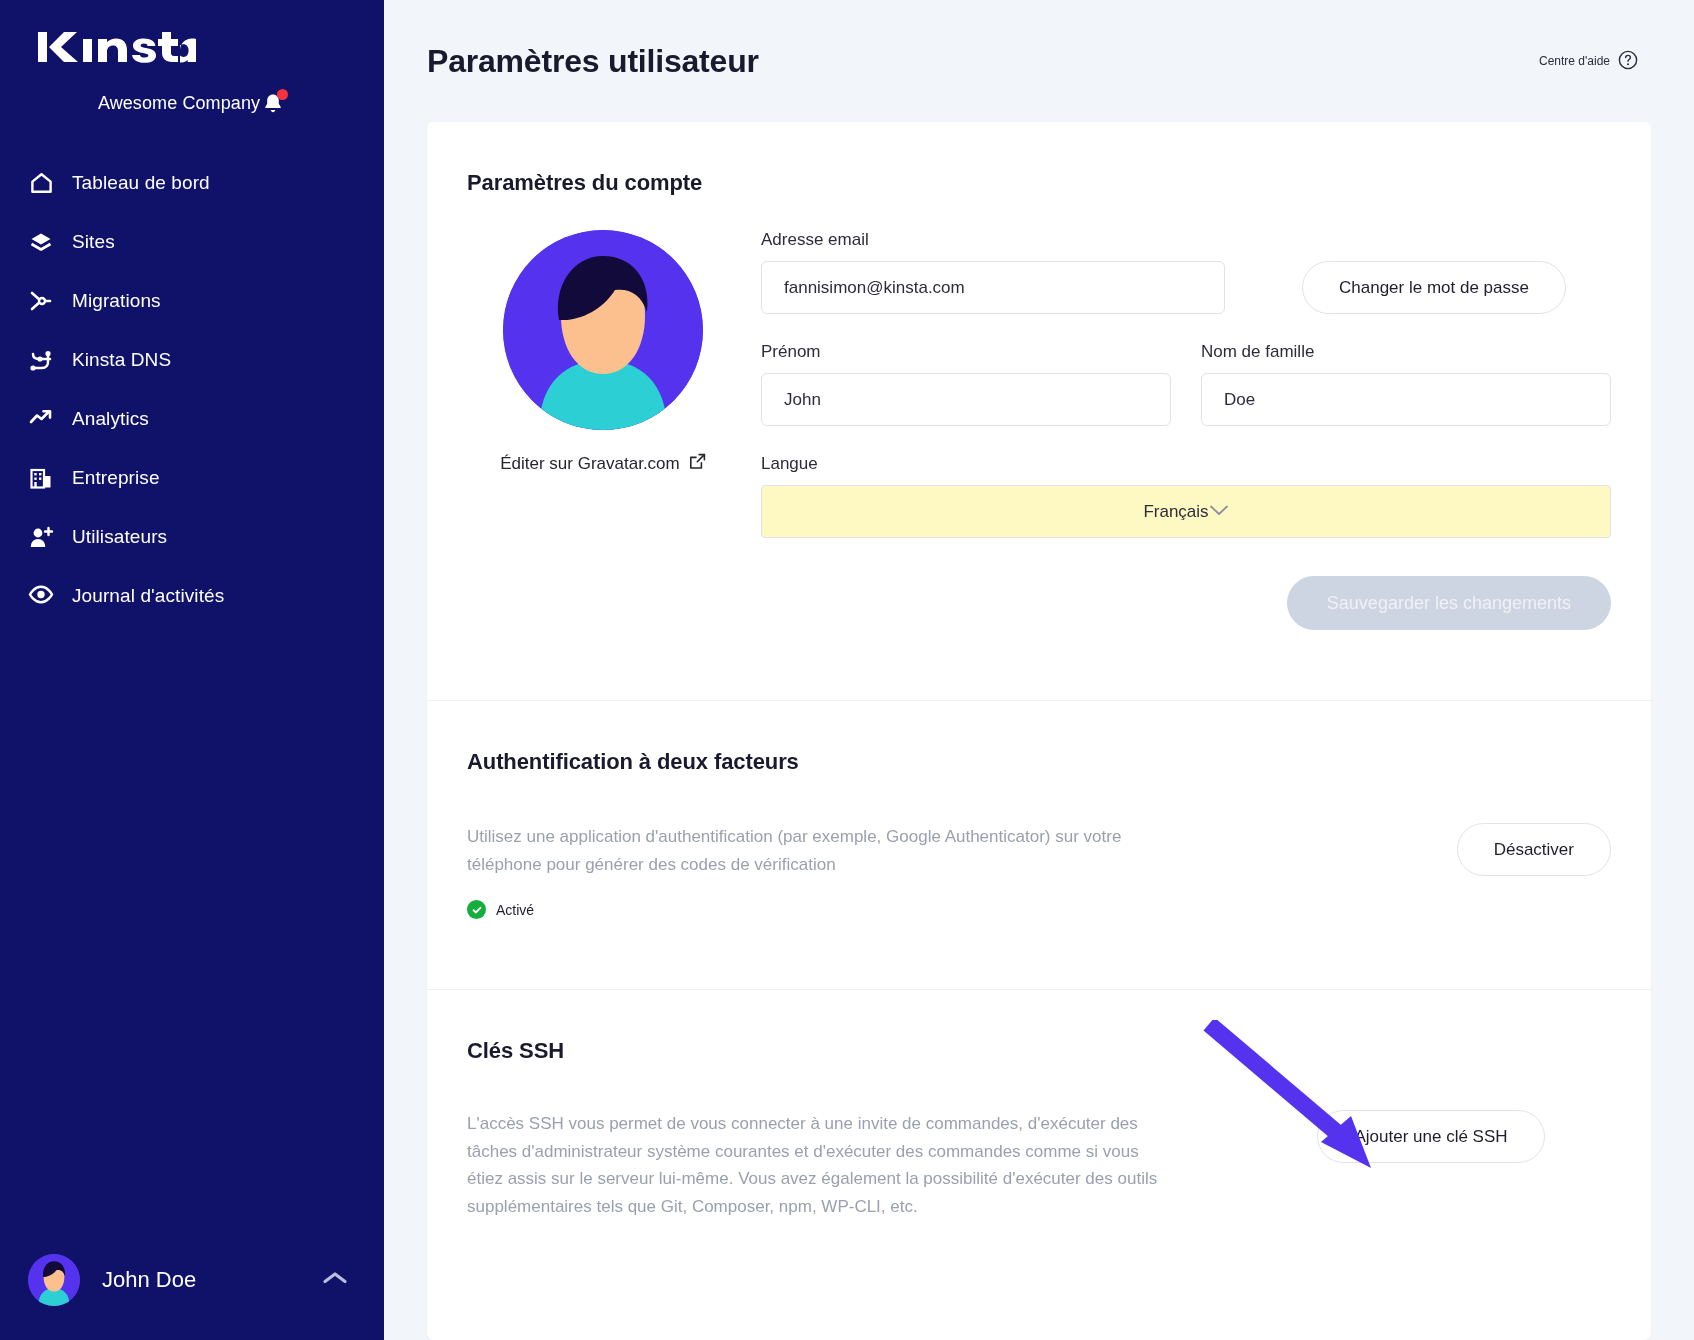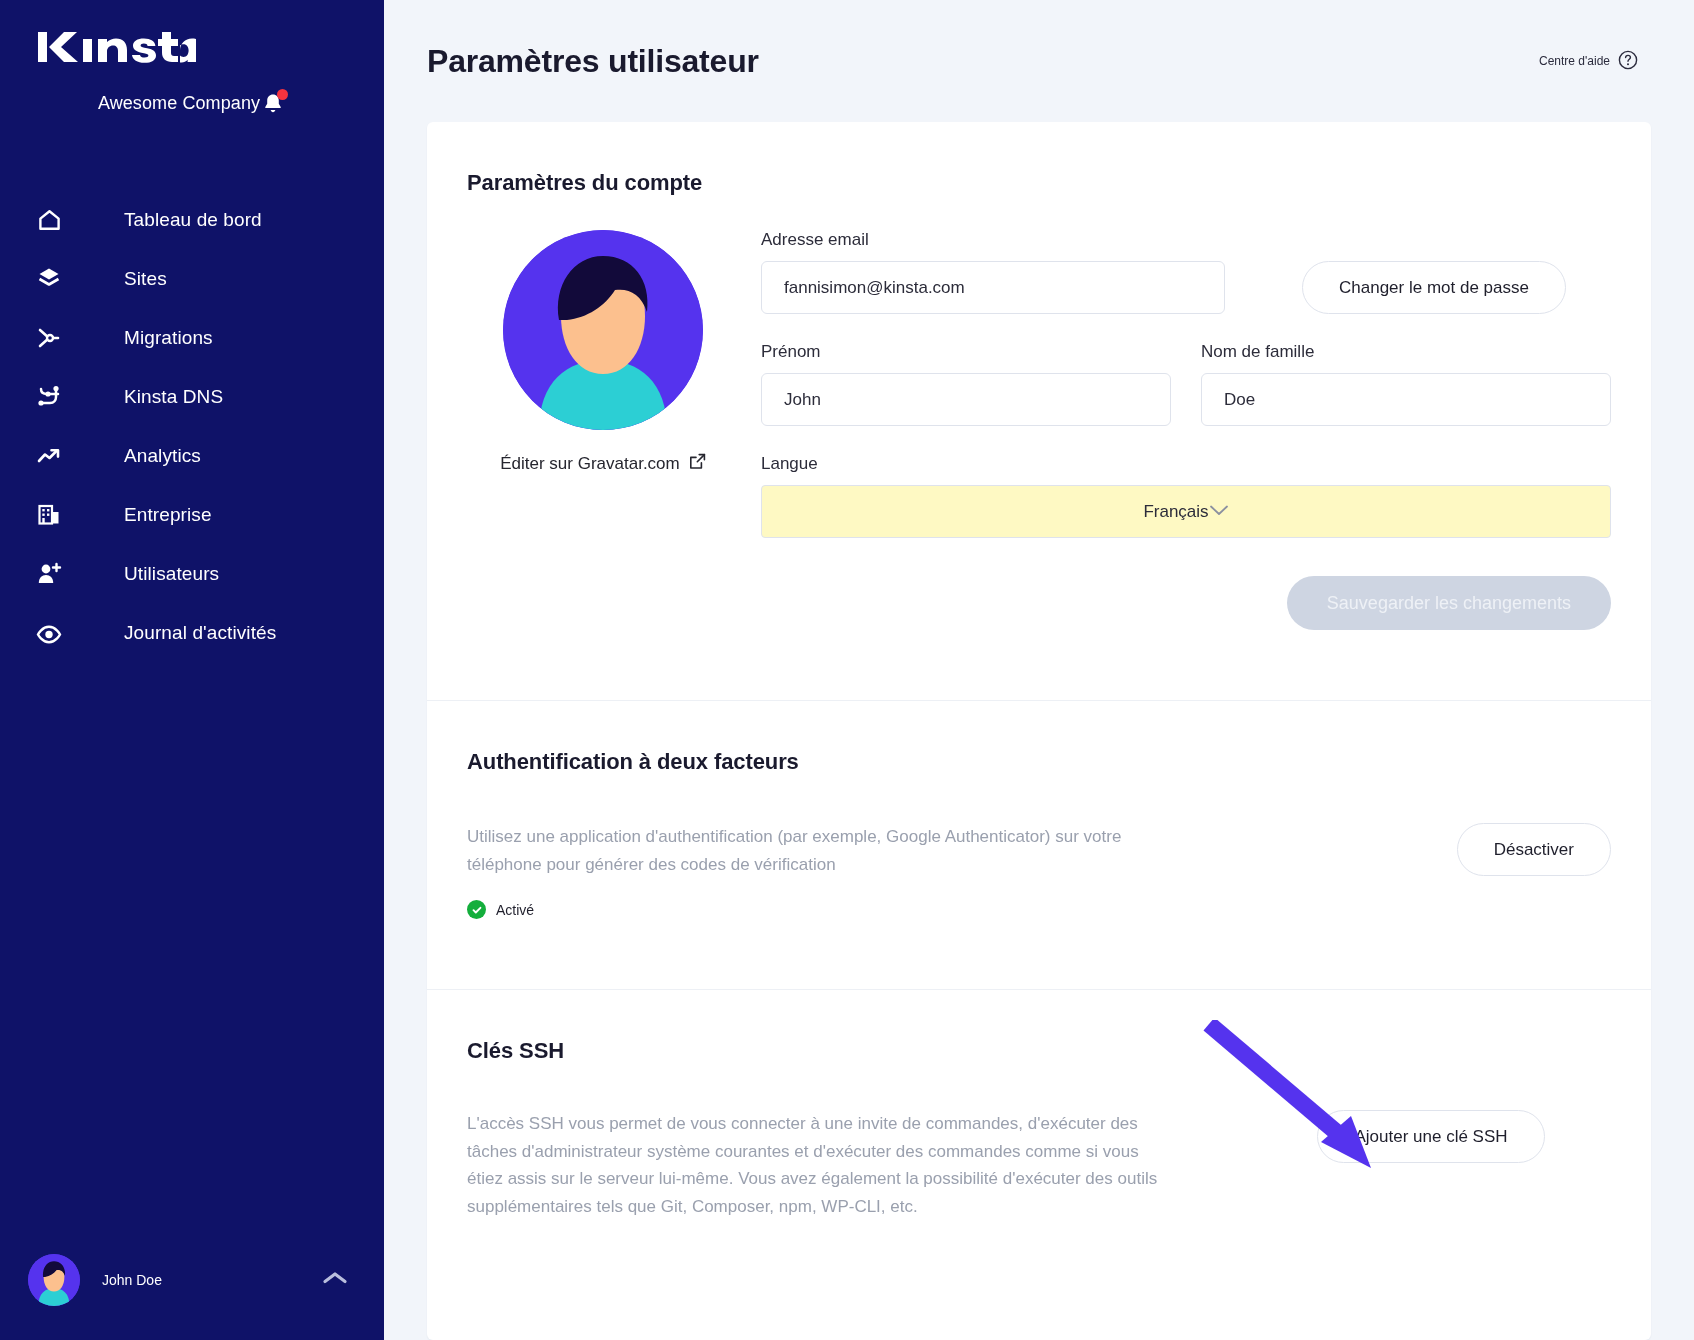--- a/index.html
+++ b/index.html
@@ -58,25 +58,24 @@
     border-radius: 50%;
     background: #f5333f;
   }
   .nav {
     margin-top: 56px;
     display: flex;
     flex-direction: column;
   }
   .nav-item {
     display: flex;
-    align-items: flex-end;
+    align-items: flex-start;
     height: 59px;
-    padding-left: 32px;
+    padding-left: 24px;
     cursor: pointer;
-    gap: 44px;
   }
   .nav-item .nav-ico {
     width: 34px;
     min-width: 34px;
     display: flex;
     align-items: center;
     justify-content: center;
     margin-right: 14px;
   }
   .nav-item .nav-label {
@@ -98,21 +97,21 @@
     width: 52px;
     height: 52px;
     border-radius: 50%;
     overflow: hidden;
     position: relative;
     flex: 0 0 auto;
     background: #5533ee;
   }
   .footer-name {
     margin-left: 22px;
-    font-size: 14px;
+    font-size: 22px;
     color: #ffffff;
     flex: 1;
   }
   .chevron-up {
     color: #b9bedd;
   }
 
   
   .main {
     flex: 1;

